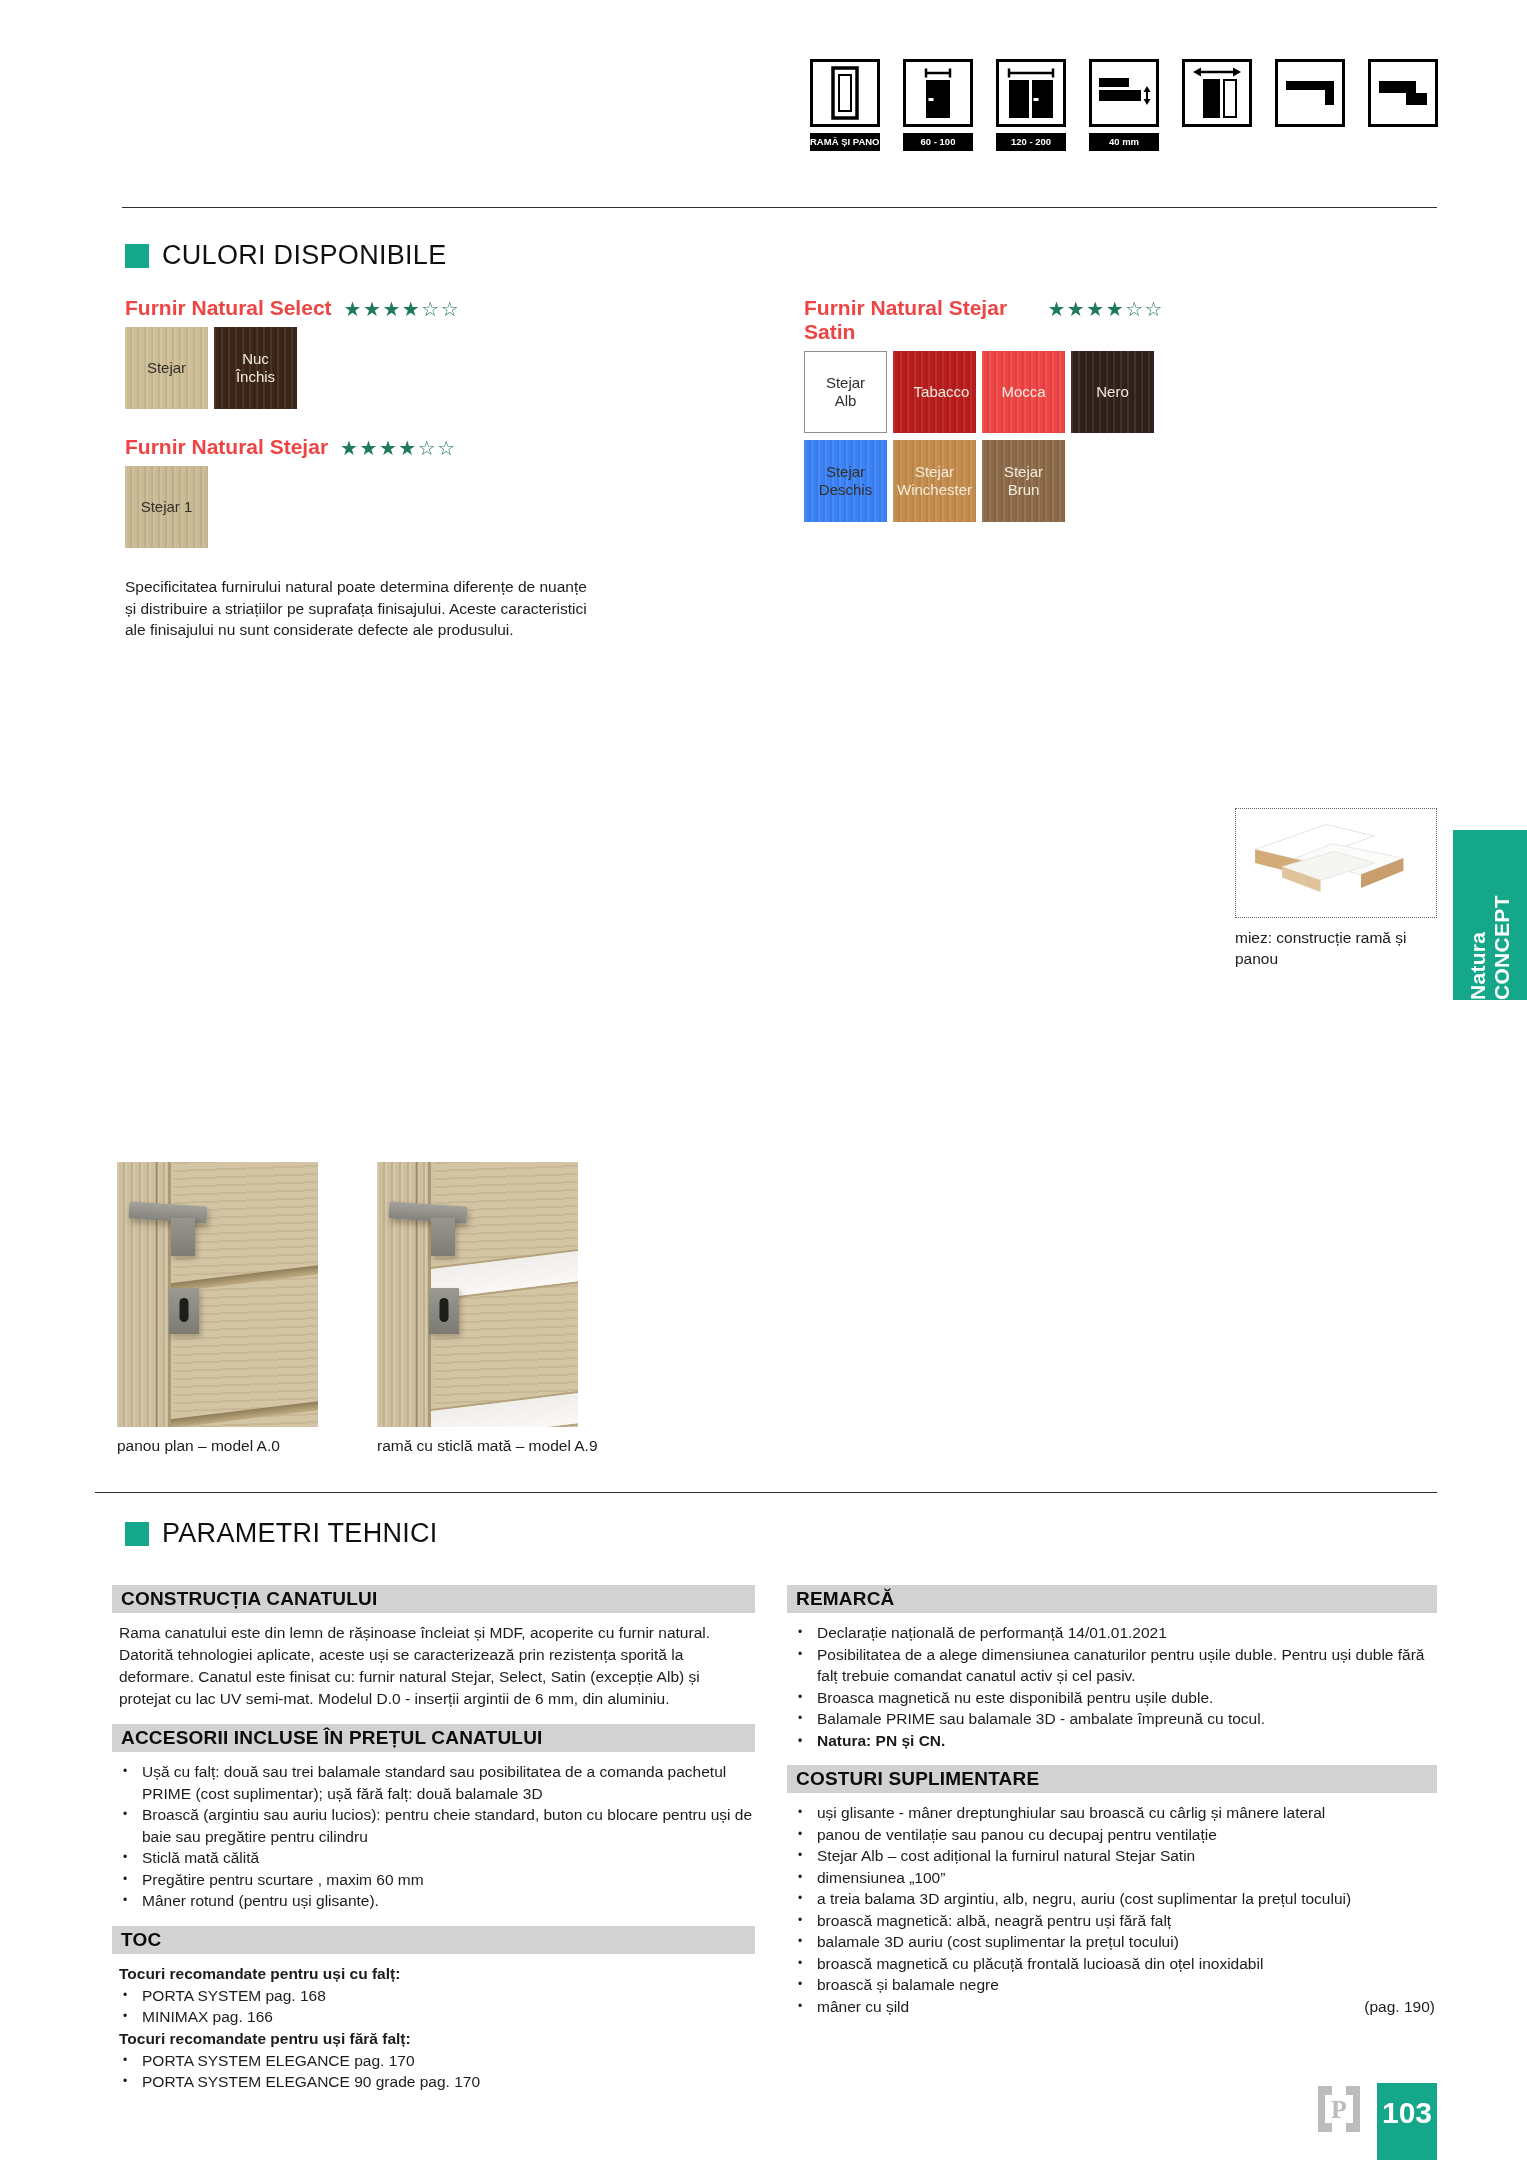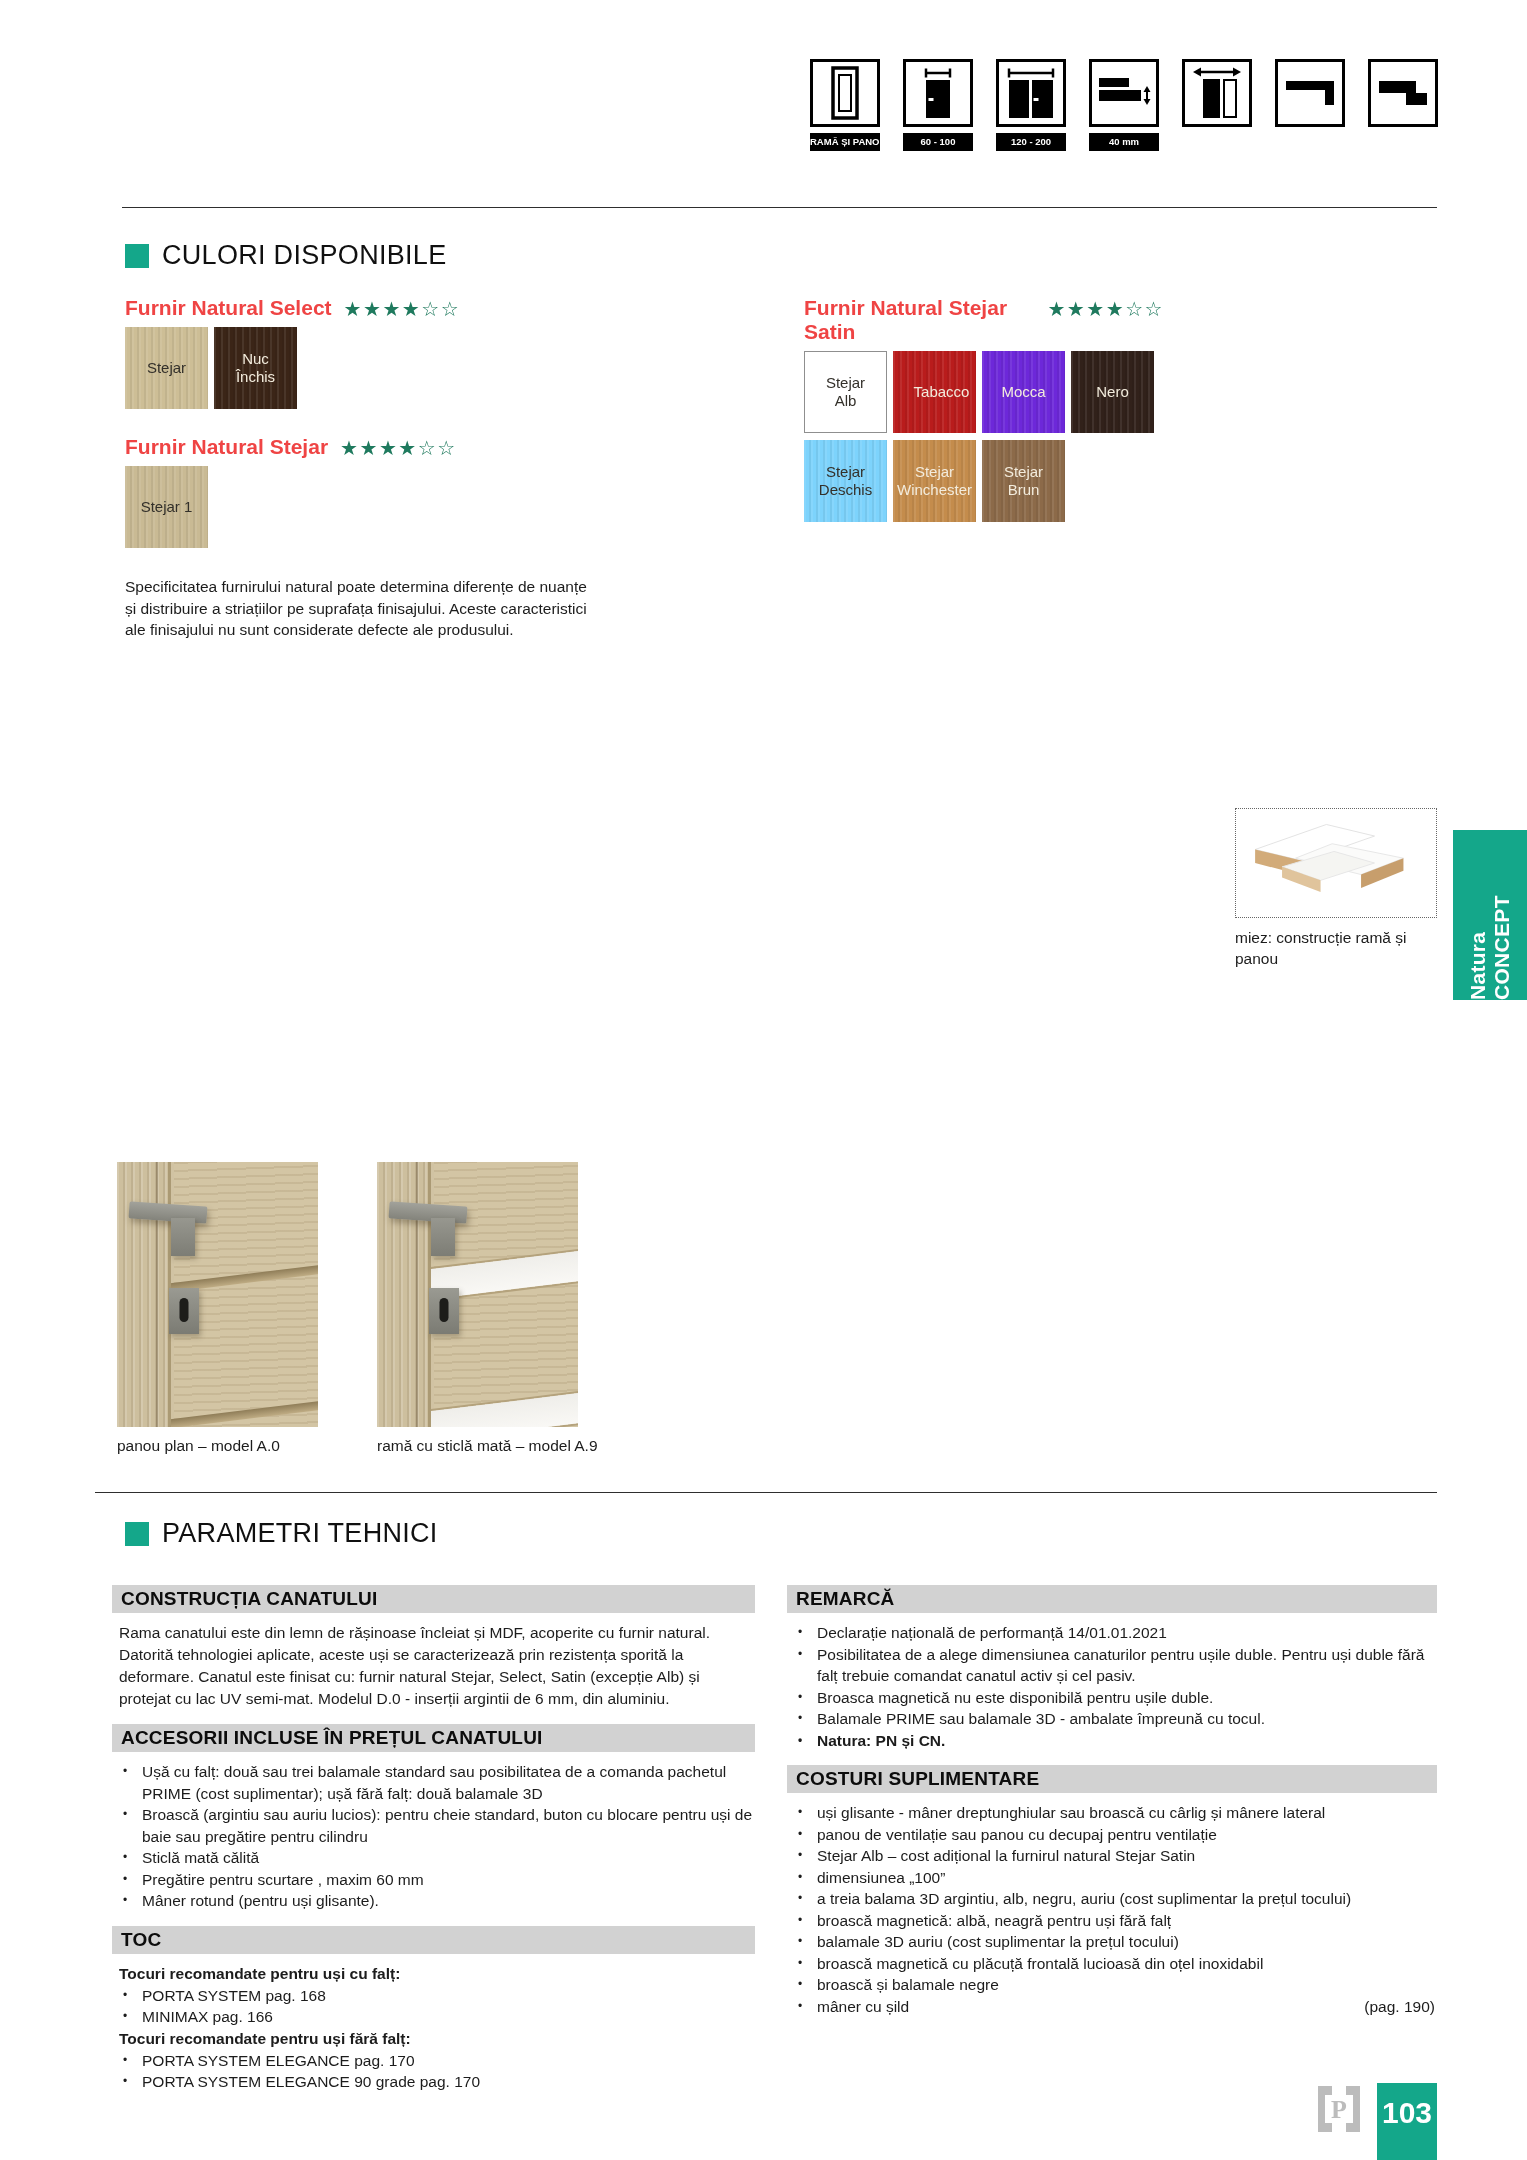--- a/index.html
+++ b/index.html
@@ -227,29 +227,29 @@
       <span class="group-name">Furnir Natural Stejar Satin</span>
       <span class="stars" style="color: rgb(31, 122, 94);">★★★★☆☆</span>
     </div>
     <div class="swrow">
       <div class="swatch bordered flat sw-dark" style="background-color: rgb(255, 255, 255);">
         <span class="swlabel">Stejar Alb</span>
       </div>
       <div class="swatch sw-light" style="background-color: #b91c1c; padding-left: 24px;">
         <span class="swlabel">Tabacco</span>
       </div>
-      <div class="swatch sw-light" style="background-color: #6d28d9;">
+      <div class="swatch sw-light" style="background-color: #ef4444;">
         <span class="swlabel">Mocca</span>
       </div>
       <div class="swatch sw-light" style="background-color: rgb(49, 33, 26);">
         <span class="swlabel">Nero</span>
       </div>
     </div>
     <div class="swrow">
-      <div class="swatch sw-dark" style="background-color: #7dd3fc;">
+      <div class="swatch sw-dark" style="background-color: #3b82f6;">
         <span class="swlabel">Stejar Deschis</span>
       </div>
       <div class="swatch sw-light" style="background-color: rgb(196, 140, 76);">
         <span class="swlabel">Stejar Winchester</span>
       </div>
       <div class="swatch sw-light" style="background-color: rgb(140, 106, 73);">
         <span class="swlabel">Stejar Brun</span>
       </div>
     </div>
   </div>

